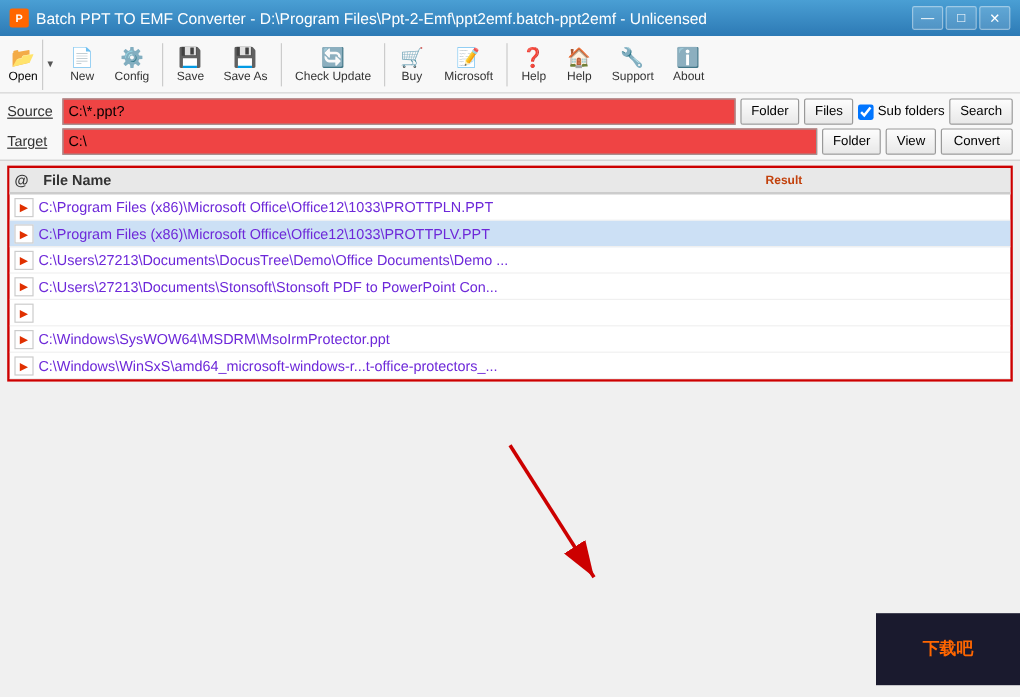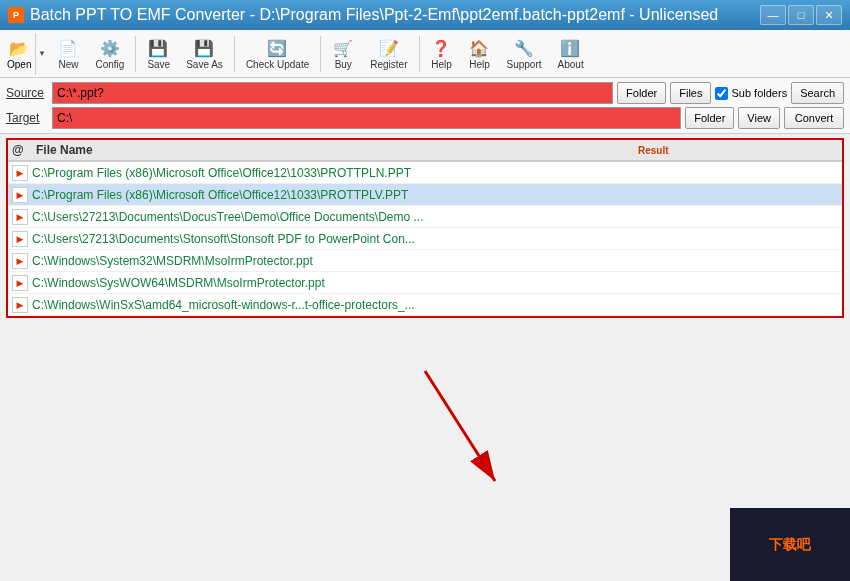--- a/index.html
+++ b/index.html
@@ -32,21 +32,21 @@
       display: flex;
       align-items: center;
       justify-content: center;
       font-size: 9px;
       color: white;
       font-weight: bold;
       flex-shrink: 0;
     }
     .title-bar-text {
       flex: 1;
-      font-size: 16px;
+      font-size: 13px;
       white-space: nowrap;
       overflow: hidden;
       text-overflow: ellipsis;
     }
     .title-bar-controls {
       display: flex;
       gap: 2px;
     }
     .title-btn {
       width: 26px;
@@ -236,45 +236,45 @@
       color: #e03000;
       font-size: 9px;
       border: 1px solid #ccc;
       background: white;
       margin-right: 4px;
       flex-shrink: 0;
     }
     .row-filename {
       flex: 1;
       font-size: 12px;
-      color: #15803d;
+      color: #6d28d9;
       white-space: nowrap;
       overflow: hidden;
       text-overflow: ellipsis;
     }
     .row-result {
       width: 200px;
       font-size: 12px;
       color: #333;
     }
 
     
     .file-list-wrapper {
       border: 2px solid #cc0000;
       margin: 4px 6px;
       background: white;
     }
 
     
     .bottom-area {
       position: absolute;
-      bottom: 0;
+      bottom: 10px;
       right: 0;
       width: 120px;
-      height: 73px;
+      height: 60px;
       background: #1a1a2e;
       display: flex;
       align-items: center;
       justify-content: center;
     }
     .watermark {
       color: #ff6600;
       font-size: 14px;
       font-weight: bold;
     }
@@ -353,21 +353,21 @@
 
   <div class="menu-separator"></div>
 
   <div class="menu-btn">
     <div class="menu-btn-icon">🛒</div>
     <span class="menu-btn-label">Buy</span>
   </div>
 
   <div class="menu-btn">
     <div class="menu-btn-icon">📝</div>
-    <span class="menu-btn-label">Register</span>
+    <span class="menu-btn-label">Microsoft</span>
   </div>
 
   <div class="menu-separator"></div>
 
   <div class="menu-btn">
     <div class="menu-btn-icon">❓</div>
     <span class="menu-btn-label">Help</span>
   </div>
 
   <div class="menu-btn">
@@ -435,21 +435,20 @@
           <span class="row-filename">C:\Users\27213\Documents\DocusTree\Demo\Office Documents\Demo ...</span>
           <span class="row-result"></span>
         </div>
         <div class="file-row">
           <div class="row-expand">▶</div>
           <span class="row-filename">C:\Users\27213\Documents\Stonsoft\Stonsoft PDF to PowerPoint Con...</span>
           <span class="row-result"></span>
         </div>
         <div class="file-row">
           <div class="row-expand">▶</div>
-          <span class="row-filename">C:\Windows\System32\MSDRM\MsoIrmProtector.ppt</span>
           <span class="row-result"></span>
         </div>
         <div class="file-row">
           <div class="row-expand">▶</div>
           <span class="row-filename">C:\Windows\SysWOW64\MSDRM\MsoIrmProtector.ppt</span>
           <span class="row-result"></span>
         </div>
         <div class="file-row">
           <div class="row-expand">▶</div>
           <span class="row-filename">C:\Windows\WinSxS\amd64_microsoft-windows-r...t-office-protectors_...</span>

